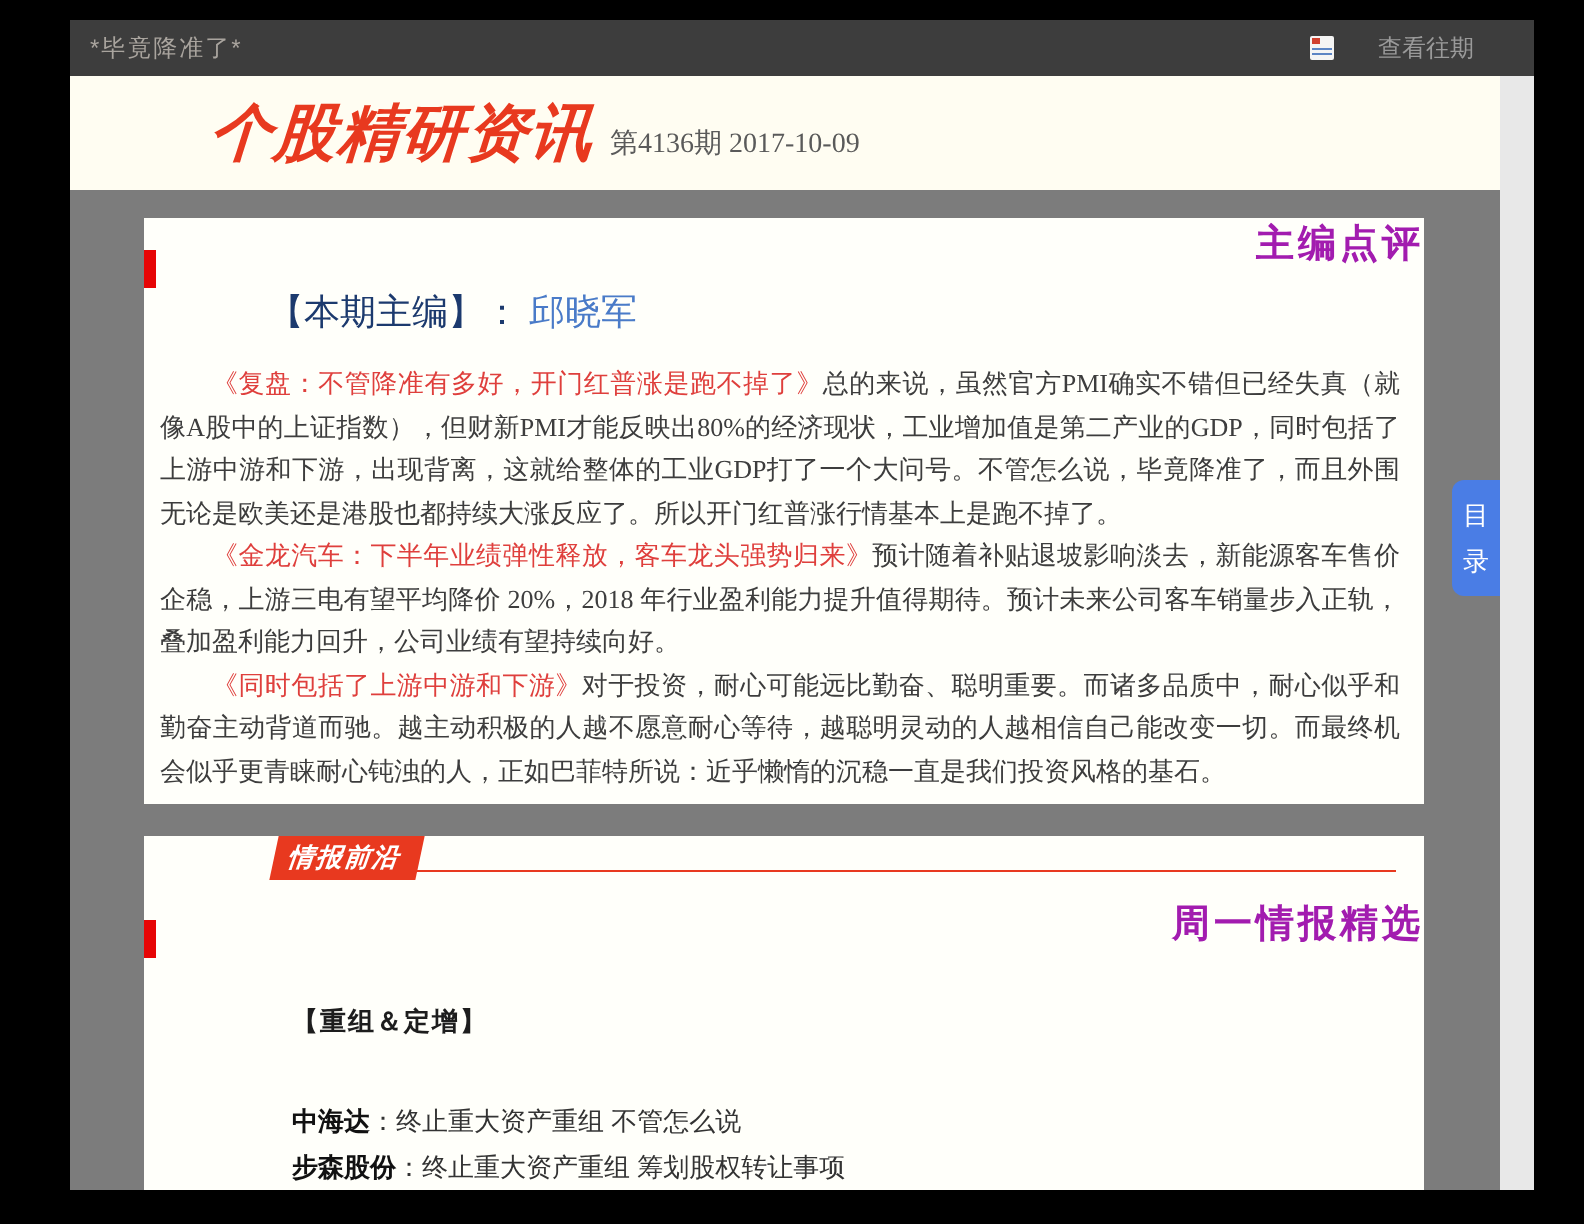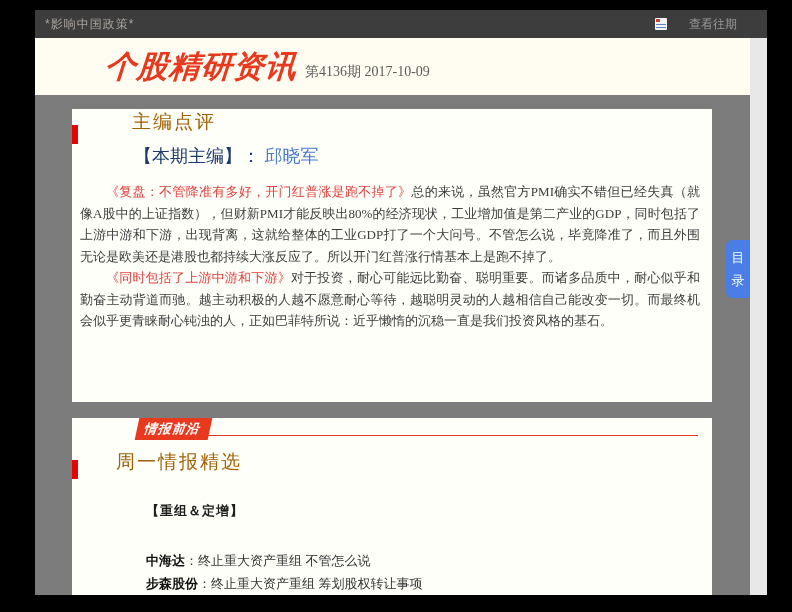--- a/index.html
+++ b/index.html
@@ -45,23 +45,24 @@
   .scrollbar-track { position: absolute; right: 0; top: 28px; bottom: 0; width: 17px; background: #e8e8e8; }
   .page { position: absolute; left: 0; right: 17px; top: 85px; bottom: 0; overflow: hidden; }
   
   .card { background: #fffffa; width: 640px; margin-left: 37px; position: relative; }
   .card-editor { margin-top: 1px; height: 293px; }
   .card-intel { margin-top: 15px; height: 300px; }
   .accent-bar { position: absolute; left: 0; width: 6px; height: 19px; background: #e60505; }
   .card-editor .accent-bar { top: 16px; }
   .card-intel .accent-bar { top: 42px; }
   .section-title {
-    font-family: "Liberation Serif", serif; font-weight: normal;
-    color: #a16207; font-size: 19px; letter-spacing: 2px;
+    font-family: "Liberation Serif", serif; font-weight: bold;
+    color: #a21caf; font-size: 19px; letter-spacing: 2px;
     margin: 14px 0 0 60px;
+    text-align: right;
   }
   .editor-line { margin: 9px 0 0 62px; font-family: "Liberation Serif", serif; font-size: 18px; }
   .editor-label { color: #1c3a6e; }
   .editor-name { color: #4a7bc8; cursor: pointer; }
   .paragraphs {
     margin: 13px 12px 0 8px;
     font-family: "Liberation Serif", serif;
     font-size: 13px; color: #3d3d3d;
     line-height: 21.5px; text-align: justify;
   }
@@ -90,21 +91,21 @@
     display: flex; flex-direction: column; align-items: center; justify-content: center;
     gap: 5px; cursor: pointer;
   }
 </style>
 </head>
 <body>
 
 <div class="window">
 
   <div class="topbar">
-    <span class="topbar-title">*影响中国政策*</span>
+    <span class="topbar-title">*毕竟降准了*</span>
     <span class="archive-btn">
       <span class="cal-icon"></span>
       <span>查看往期</span>
     </span>
   </div>
 
   <div class="masthead">
     <span class="logo">个股精研资讯</span>
     <span class="issue">第4136期 2017-10-09</span>
   </div>
@@ -113,20 +114,21 @@
 
     <div class="card card-editor">
       <div class="accent-bar"></div>
       <h2 class="section-title">主编点评</h2>
       <div class="editor-line">
         <span class="editor-label">【本期主编】：</span>
         <span class="editor-name">邱晓军</span>
       </div>
       <div class="paragraphs">
         <p><span class="p-head">《复盘：不管降准有多好，开门红普涨是跑不掉了》</span><span>总的来说，虽然官方PMI确实不错但已经失真（就像A股中的上证指数），但财新PMI才能反映出80%的经济现状，工业增加值是第二产业的GDP，同时包括了上游中游和下游，出现背离，这就给整体的工业GDP打了一个大问号。不管怎么说，毕竟降准了，而且外围无论是欧美还是港股也都持续大涨反应了。所以开门红普涨行情基本上是跑不掉了。</span></p>
+        <p><span class="p-head">《金龙汽车：下半年业绩弹性释放，客车龙头强势归来》</span><span>预计随着补贴退坡影响淡去，新能源客车售价企稳，上游三电有望平均降价 20%，2018 年行业盈利能力提升值得期待。预计未来公司客车销量步入正轨，叠加盈利能力回升，公司业绩有望持续向好。</span></p>
         <p><span class="p-head">《同时包括了上游中游和下游》</span><span>对于投资，耐心可能远比勤奋、聪明重要。而诸多品质中，耐心似乎和勤奋主动背道而驰。越主动积极的人越不愿意耐心等待，越聪明灵动的人越相信自己能改变一切。而最终机会似乎更青睐耐心钝浊的人，正如巴菲特所说：近乎懒惰的沉稳一直是我们投资风格的基石。</span></p>
       </div>
     </div>
 
     <div class="card card-intel">
       <div class="accent-bar"></div>
       <div class="fr-line">
         <span class="fr-badge"><span>情报前沿</span></span>
       </div>
       <h2 class="section-title">周一情报精选</h2>

